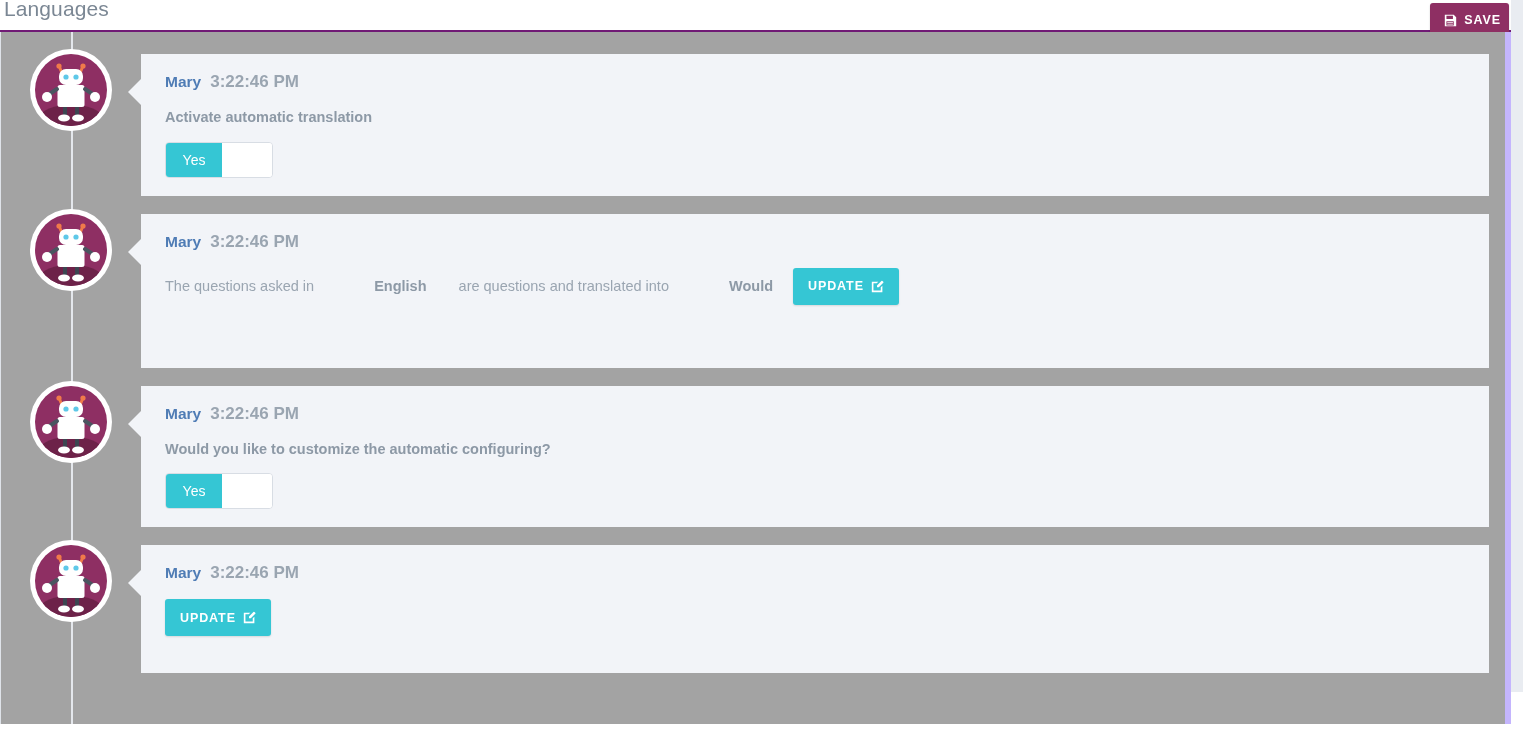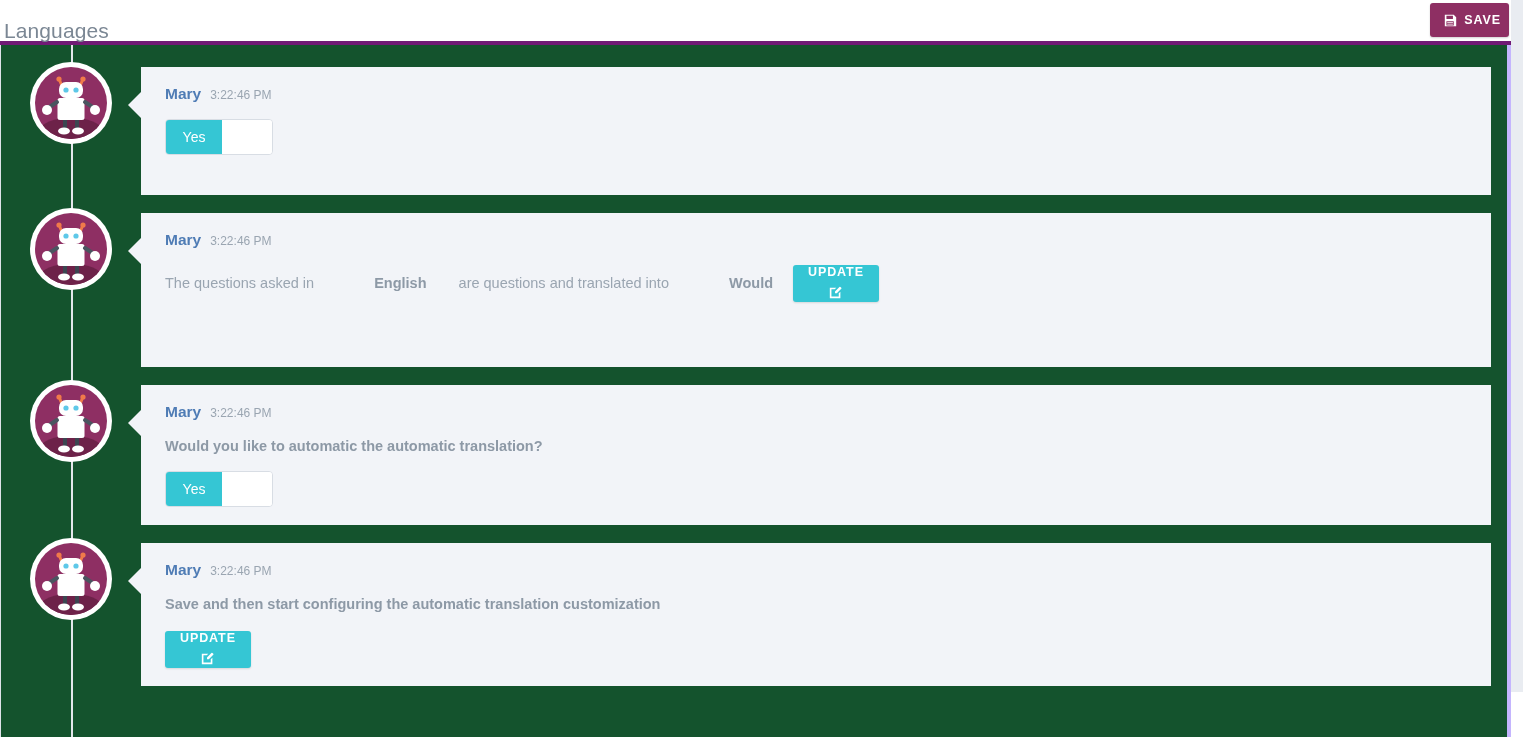--- a/index.html
+++ b/index.html
@@ -7,25 +7,25 @@
     margin: 0; padding: 0;
     width: 1523px; height: 737px;
     overflow: hidden;
     background: #ffffff;
     font-family: "Liberation Sans", sans-serif;
   }
 
   
   .page-header {
     position: relative;
-    height: 45px;
+    height: 32px;
     background: #ffffff;
-    border-bottom: 4px solid #701a75;
-    display: flex;
-    align-items: flex-end;
+    border-bottom: 2px solid #701a75;
+    display: flex;
+    align-items: flex-start;
   }
   .page-title {
     font-size: 21px;
     color: #7b8794;
     font-weight: 400;
     padding-left: 4px;
     letter-spacing: 0.1px;
     line-height: 1;
     margin-top: -2px;
   }
@@ -48,23 +48,23 @@
     cursor: pointer;
     box-shadow: 0 1px 2px rgba(0,0,0,0.18);
   }
   .save-button .ficon { display:flex; align-items:center; }
 
   
   .content-frame {
     position: relative;
     width: 1511px;
     height: 692px;
-    background: #14532d;
+    background: #a3a3a3;
     border-left: 1px solid #dfe3e9;
-    border-right: 4px solid #c4b5fd;
+    border-right: 6px solid #c4b5fd;
     overflow: hidden;
   }
   .right-gutter {
     position: absolute;
     left: 1511px; top: 0;
     width: 12px; height: 692px;
     background: #e9ecf1;
   }
 
   
@@ -128,23 +128,23 @@
     align-items: baseline;
     gap: 9px;
     margin-bottom: 16px;
   }
   .msg-author {
     font-size: 15.5px;
     font-weight: 700;
     color: #4f7cb5;
   }
   .msg-time {
-    font-size: 12px;
+    font-size: 17px;
     color: #9aa5b1;
-    font-weight: 400;
+    font-weight: 700;
   }
   .msg-label {
     font-size: 14.5px;
     font-weight: 700;
     color: #8d99a6;
     margin: 0 0 14px 0;
     line-height: 1.35;
   }
   .msg-sentence {
     font-size: 14.5px;
@@ -192,21 +192,20 @@
     padding: 0 15px;
     background: #35c6d4;
     border: none;
     border-radius: 3px;
     color: #ffffff;
     font-size: 12.5px;
     font-weight: 700;
     letter-spacing: 0.9px;
     cursor: pointer;
     box-shadow: 0 1px 2px rgba(0,0,0,0.12);
-    flex-direction: column;
   }
   .update-inline { margin-left: 6px; }
   .update-button .eicon { display:flex; align-items:center; }
 </style>
 </head>
 <body>
 
 <div class="page-header">
   <div class="page-title">Languages</div>
   <button class="save-button">
@@ -242,20 +241,21 @@
           <ellipse cx="29" cy="64" rx="6" ry="3.5" fill="#ffffff"></ellipse>
           <ellipse cx="43" cy="64" rx="6" ry="3.5" fill="#ffffff"></ellipse>
         </svg>
       </div>
     </div>
     <div class="bubble" style="min-height:128px;">
       <div class="msg-head">
         <span class="msg-author">Mary</span>
         <span class="msg-time">3:22:46 PM</span>
       </div>
+      <div class="msg-label">Activate automatic translation</div>
       <div class="toggle">
         <span class="on">Yes</span>
         <span class="off"></span>
       </div>
     </div>
   </div>
 
   <div class="msg-row" style="margin-top:18px;">
     <div class="avatar-wrap">
       <div class="avatar">
@@ -324,21 +324,21 @@
           <ellipse cx="29" cy="64" rx="6" ry="3.5" fill="#ffffff"></ellipse>
           <ellipse cx="43" cy="64" rx="6" ry="3.5" fill="#ffffff"></ellipse>
         </svg>
       </div>
     </div>
     <div class="bubble" style="min-height:128px;">
       <div class="msg-head">
         <span class="msg-author">Mary</span>
         <span class="msg-time">3:22:46 PM</span>
       </div>
-      <div class="msg-label">Would you like to automatic the automatic translation?</div>
+      <div class="msg-label">Would you like to customize the automatic configuring?</div>
       <div class="toggle">
         <span class="on">Yes</span>
         <span class="off"></span>
       </div>
     </div>
   </div>
 
   <div class="msg-row" style="margin-top:18px;">
     <div class="avatar-wrap">
       <div class="avatar">
@@ -359,21 +359,20 @@
           <ellipse cx="29" cy="64" rx="6" ry="3.5" fill="#ffffff"></ellipse>
           <ellipse cx="43" cy="64" rx="6" ry="3.5" fill="#ffffff"></ellipse>
         </svg>
       </div>
     </div>
     <div class="bubble" style="min-height:128px;">
       <div class="msg-head">
         <span class="msg-author">Mary</span>
         <span class="msg-time">3:22:46 PM</span>
       </div>
-      <div class="msg-label">Save and then start configuring the automatic translation customization</div>
       <button class="update-button">
         <span>UPDATE</span>
         <span class="eicon">
           <svg width="13" height="13" viewBox="0 0 16 16" aria-hidden="true">
             <path fill="#ffffff" d="M1 2h8l-2 2H3v9h9V9l2-2v8H1V2z"></path>
             <path fill="#ffffff" d="M14.1 1.2l1 1a.9.9 0 010 1.3L9.6 9H7.4V6.8l5.4-5.6a.9.9 0 011.3 0z"></path>
           </svg>
         </span>
       </button>
     </div>

